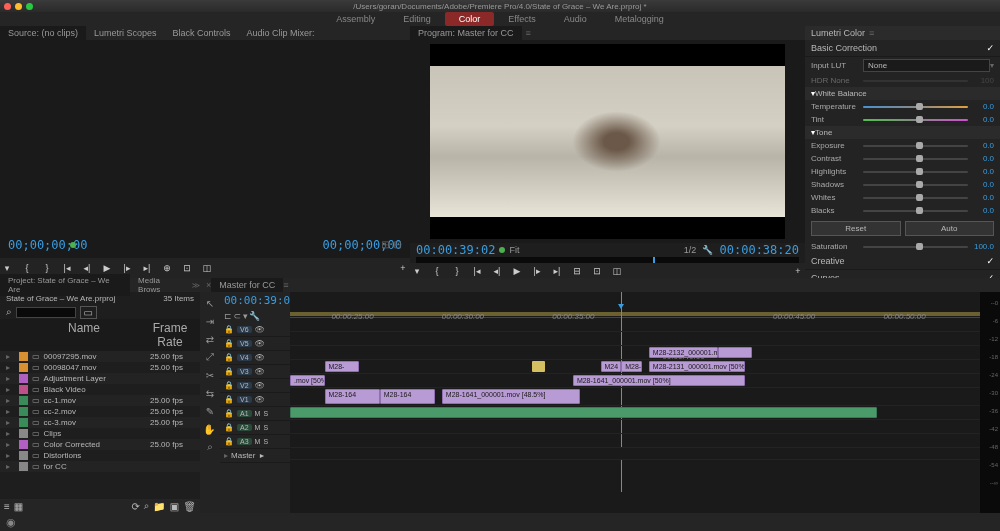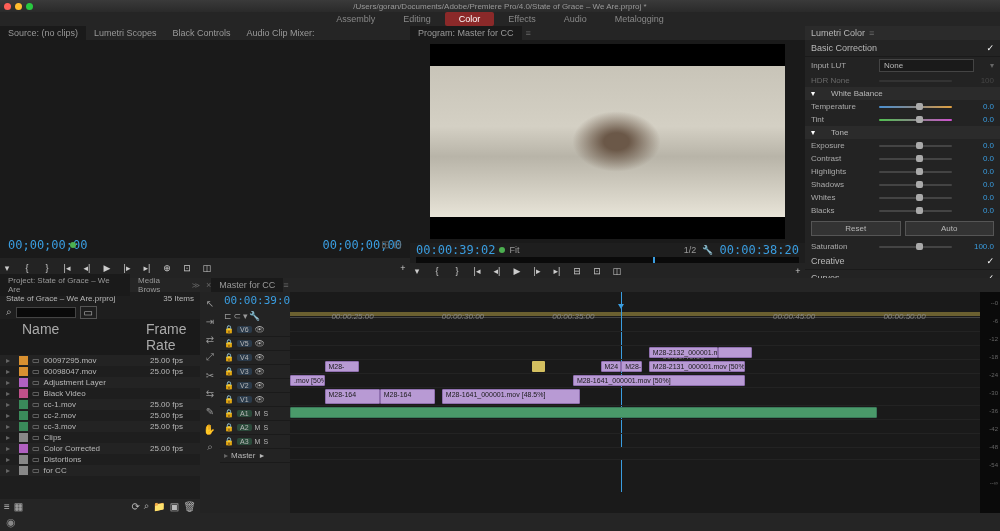--- a/index.html
+++ b/index.html
@@ -30,37 +30,37 @@
 .prog-tc { color: #3a9de0; font-family: monospace; font-size: 12px; }
 .prog-scrub { height: 8px; background: #0a0a0a; margin: 0 6px; position: relative; }
 .prog-scrub .mark { position: absolute; top: 0; height: 100%; background: #5a8dc0; }
 .transport { height: 20px; display: flex; align-items: center; justify-content: center; gap: 6px; background: #232323; }
 .tbtn { width: 14px; height: 14px; color: #ccc; display: flex; align-items: center; justify-content: center; font-size: 9px; cursor: pointer; }
 .lumetri { width: 195px; background: #232323; display: flex; flex-direction: column; font-size: 9px; }
 .lum-head { height: 14px; background: #2b2b2b; padding: 2px 6px; display: flex; align-items: center; }
 .lum-clip { padding: 2px 6px; font-size: 8px; color: #888; background: #1e1e1e; border-bottom: 1px solid #000; }
 .lum-section { padding: 3px 6px; border-bottom: 1px solid #1a1a1a; display: flex; align-items: center; justify-content: space-between; }
 .lum-section .check { color: #fff; }
-.lum-row { display: flex; align-items: center; padding: 2px 6px; font-size: 8px; gap: 16px; }
+.lum-row { display: flex; align-items: center; padding: 2px 6px; font-size: 8px; gap: 0; }
 .lum-label { width: 52px; color: #aaa; }
 .lum-slider { flex: 1; height: 2px; background: #444; position: relative; border-radius: 1px; }
 .lum-slider .knob { position: absolute; left: 50%; top: -3px; width: 7px; height: 7px; background: #aaa; border-radius: 2px; }
 .lum-slider.temp { background: linear-gradient(90deg,#4a90d0,#888,#e0a040); }
 .lum-slider.tint { background: linear-gradient(90deg,#50c050,#888,#d050d0); }
 .lum-val { width: 26px; text-align: right; color: #3a9de0; }
 .lum-dropdown { flex: 1; background: #1a1a1a; border: 1px solid #444; padding: 1px 4px; font-size: 8px; }
 .lum-buttons { display: flex; gap: 4px; padding: 4px 6px; }
 .lum-btn { flex: 1; background: #333; border: 1px solid #555; padding: 2px; text-align: center; font-size: 8px; cursor: pointer; }
 .lower { display: flex; height: 235px; }
 .project { width: 200px; background: #1e1e1e; display: flex; flex-direction: column; }
 .proj-tabs { height: 14px; background: #252525; display: flex; align-items: center; font-size: 8px; }
 .proj-info { padding: 2px 6px; font-size: 8px; display: flex; align-items: center; }
 .proj-search { height: 14px; padding: 2px 6px; display: flex; align-items: center; gap: 4px; }
 .search-box { width: 60px; height: 11px; background: #0a0a0a; border: 1px solid #444; }
-.proj-headers { display: flex; padding: 2px 6px; font-size: 14px; color: #aaa; background: #1a1a1a; }
+.proj-headers { display: flex; padding: 2px 6px; font-size: 12px; color: #aaa; background: #1a1a1a; text-align: center; }
 .proj-list { flex: 1; overflow: hidden; }
 .proj-item { display: flex; align-items: center; padding: 1px 6px; font-size: 8px; gap: 4px; }
 .proj-item:nth-child(odd) { background: #232323; }
 .proj-swatch { width: 9px; height: 9px; }
 .proj-name { flex: 1; }
 .proj-fps { width: 44px; }
 .proj-footer { height: 14px; background: #252525; display: flex; align-items: center; gap: 4px; padding: 0 4px; }
 .timeline { flex: 1; background: #1a1a1a; display: flex; flex-direction: column; }
 .tl-tabs { height: 14px; background: #252525; display: flex; align-items: center; font-size: 9px; padding: 0 6px; }
 .tl-body { flex: 1; display: flex; }

